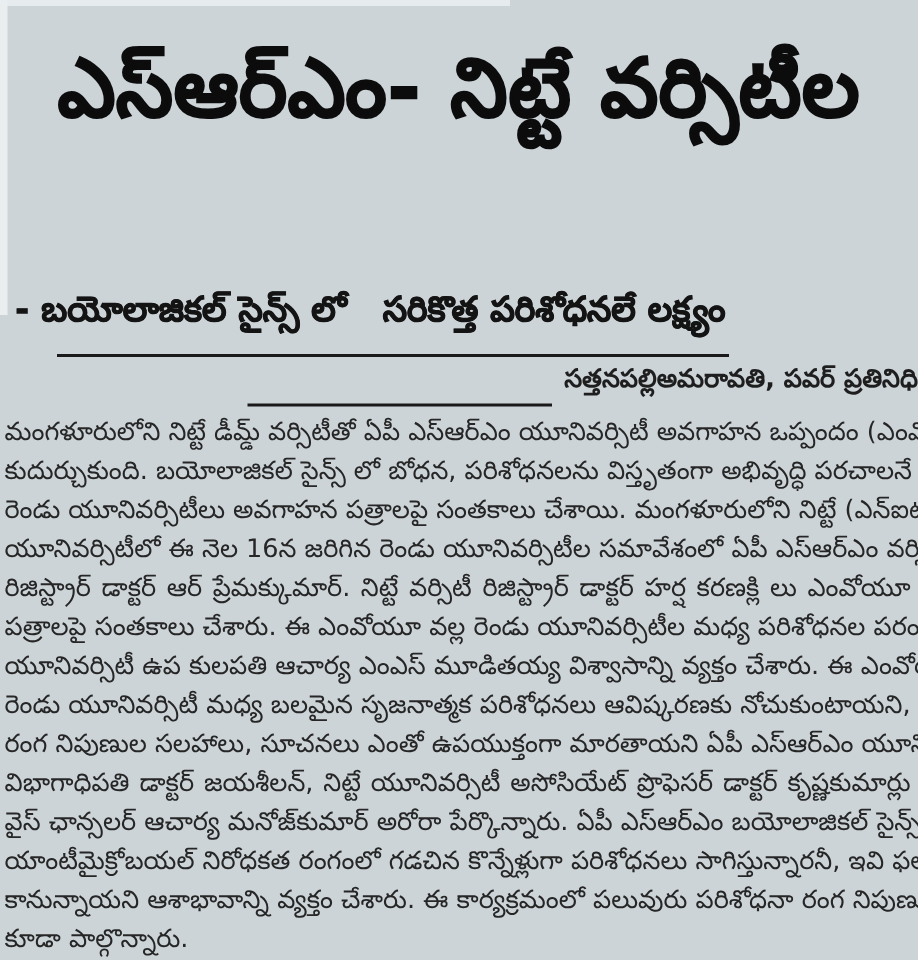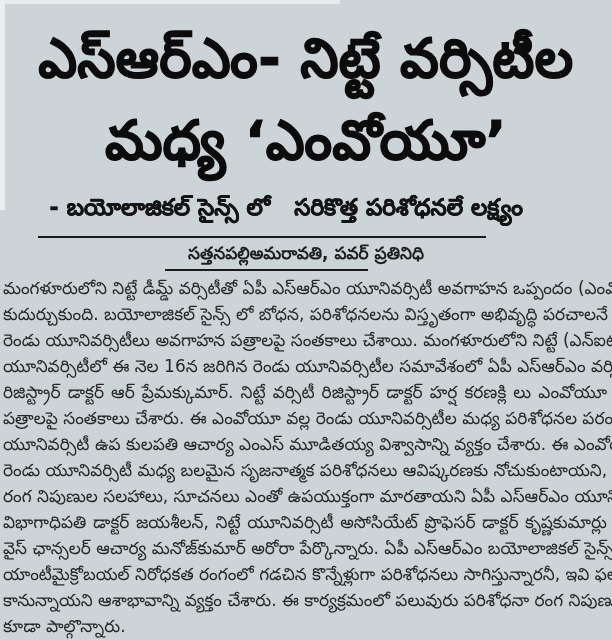--- a/index.html
+++ b/index.html
@@ -30,36 +30,36 @@
     font-size: 54px;
     line-height: 82px;
     font-weight: bold;
     color: #0c0c0c;
     -webkit-text-stroke: 1.1px #0c0c0c;
     letter-spacing: 0.5px;
   }
 
   .subheadline {
     position: absolute; top: 194px; left: 10px; right: 50px;
-    text-align: center;
+    text-align: left;
     font-size: 23px;
     font-weight: bold;
     color: #141414;
     -webkit-text-stroke: 0.4px #141414;
     white-space: pre-wrap;
   }
 
   .rule-1 {
     position: absolute; top: 236px; left: 38px; width: 448px; height: 2px;
     background: #1a1a1a;
   }
 
   .byline {
     position: absolute; top: 243px; left: 0; right: 0;
-    text-align: center;
+    text-align: right;
     font-size: 17px;
     font-weight: bold;
     color: #1e1e1e;
   }
 
   .rule-2 {
     position: absolute; top: 269px; left: 165px; width: 203px; height: 2px;
     background: #1a1a1a;
   }
 
@@ -83,21 +83,20 @@
 </head>
 <body>
 
 <div class="page">
 
   <div class="edge-left"></div>
   <div class="edge-top"></div>
 
   <div class="headline">
     <div>ఎస్ఆర్ఎం- నిట్టే వర్సిటీల</div>
-    <div>మధ్య ‘ఎంవోయూ’</div>
   </div>
 
   <div class="subheadline">- బయోలాజికల్ సైన్స్ లో&nbsp;&nbsp;&nbsp;సరికొత్త పరిశోధనలే లక్ష్యం</div>
 
   <div class="rule-1"></div>
 
   <div class="byline">సత్తనపల్లిఅమరావతి, పవర్ ప్రతినిధి</div>
 
   <div class="rule-2"></div>
 

